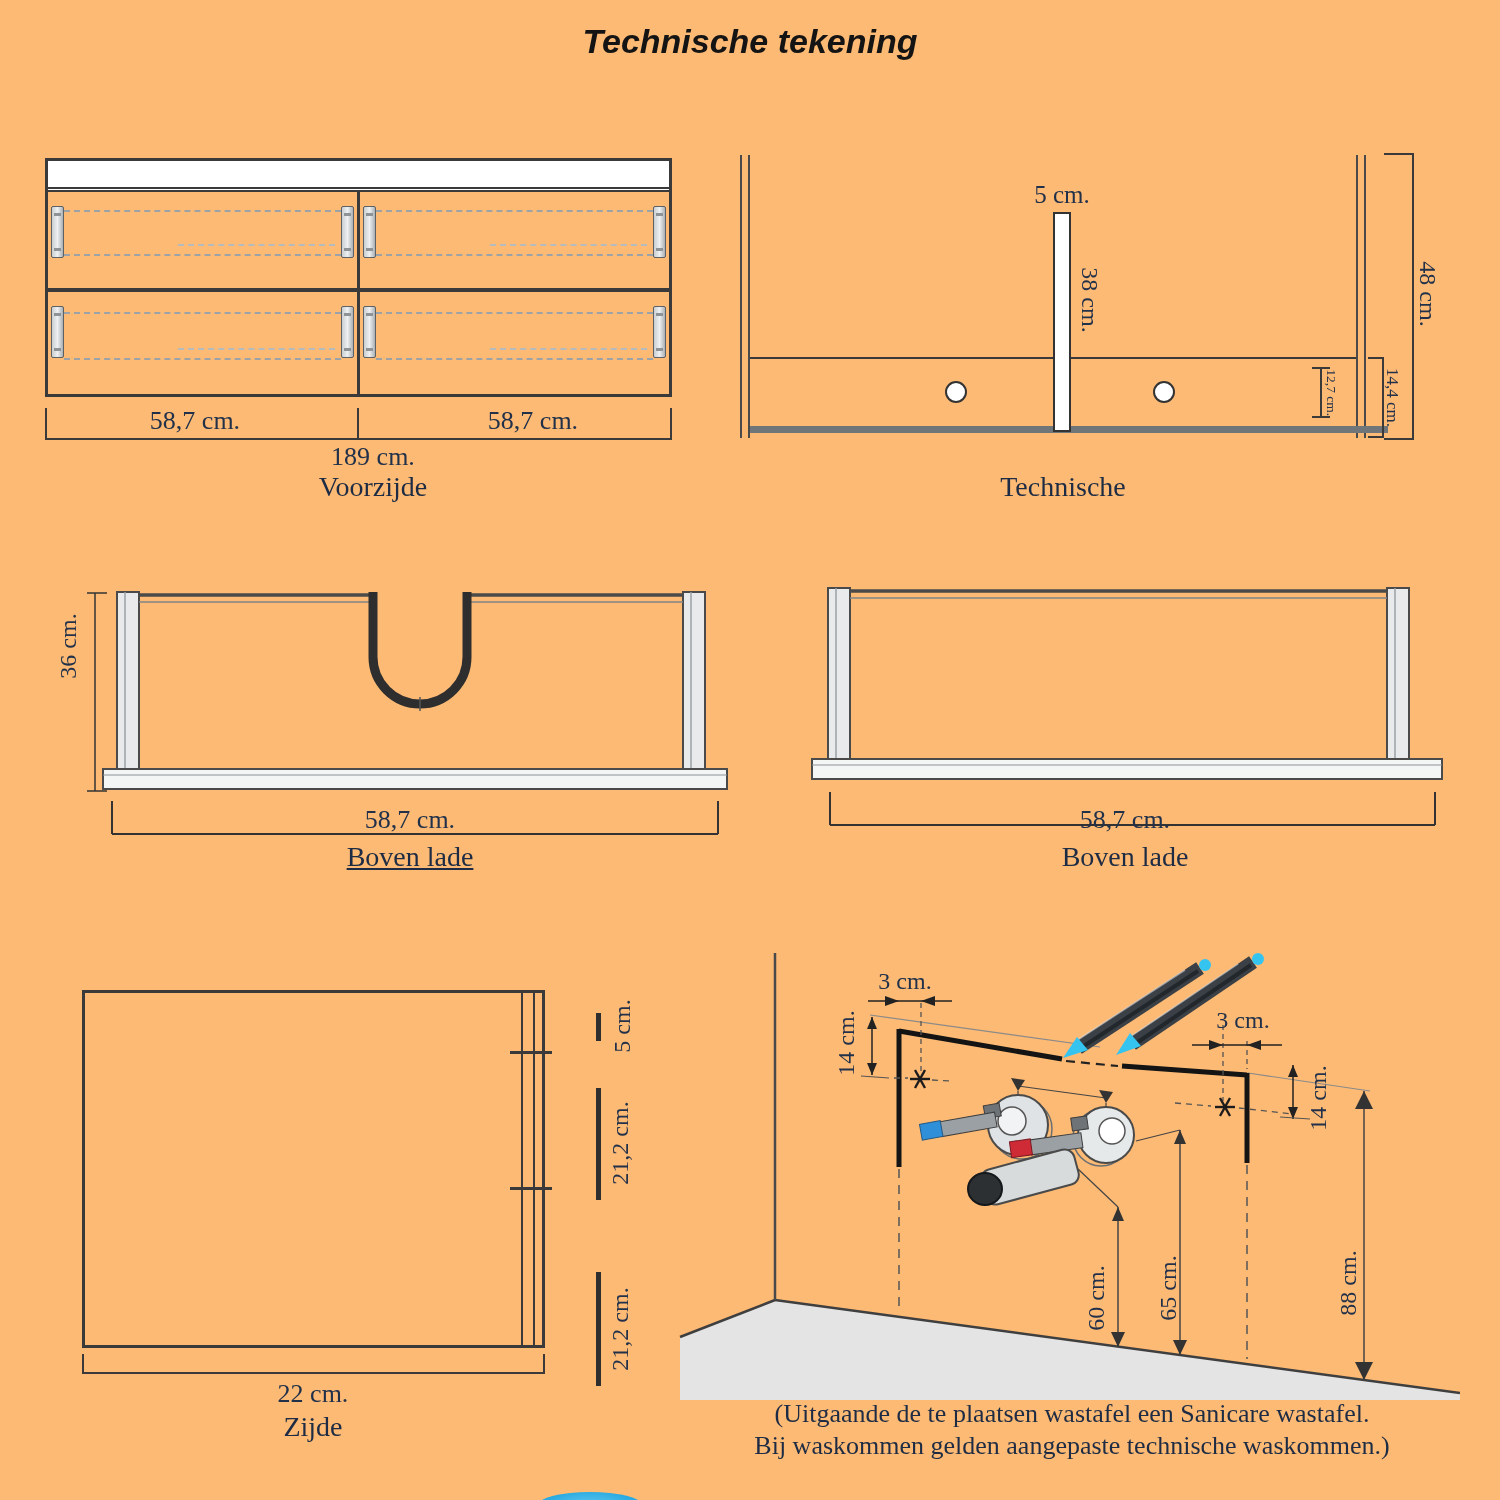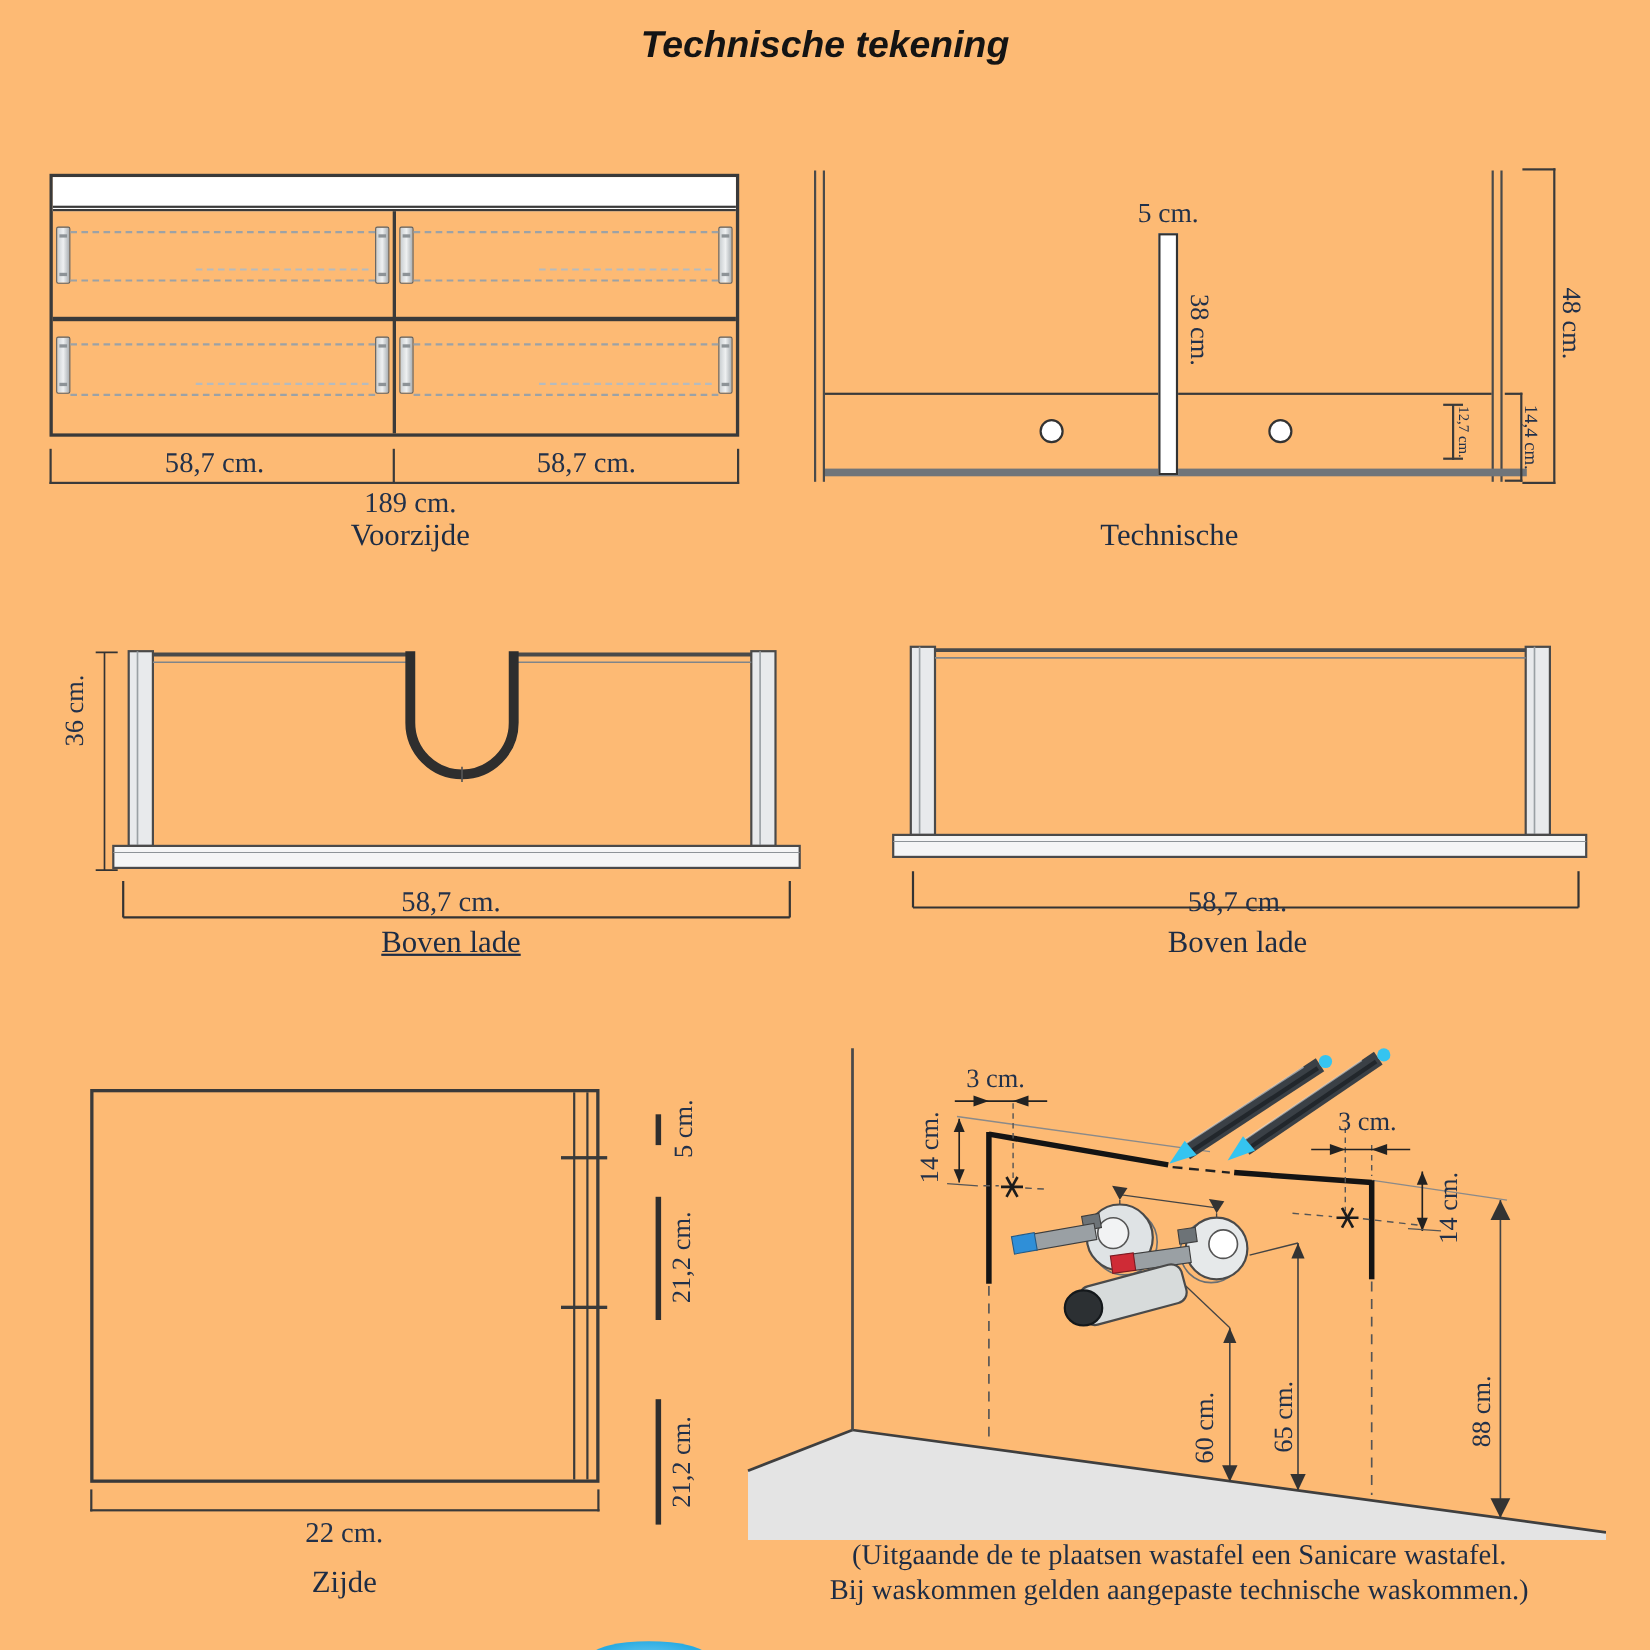--- a/index.html
+++ b/index.html
@@ -182,21 +182,21 @@
     <div class="vline" style="left:543px;top:1354px;width:2px;height:20px;"></div>
     <div class="hline" style="left:82px;top:1372px;width:463px;height:2px;"></div>
 
     <div class="seg" style="top:1013px;height:28px;"></div>
     <div class="seg" style="top:1088px;height:112px;"></div>
     <div class="seg" style="top:1272px;height:114px;"></div>
     <div class="vlab rotccw" style="left:570px;top:1014px;width:104px;">5 cm.</div>
     <div class="vlab rotccw" style="left:547px;top:1131px;width:146px;">21,2 cm.</div>
     <div class="vlab rotccw" style="left:547px;top:1317px;width:146px;">21,2 cm.</div>
     <div class="dimlabel" style="left:213px;top:1380px;width:200px;">22 cm.</div>
-    <div class="caption" style="left:213px;top:1412px;width:200px;margin-top:12px;">Zijde</div>
+    <div class="caption" style="left:213px;top:1412px;width:200px;">Zijde</div>
   </div>
 
   <div>
     <svg class="abs" style="left:670px;top:945px;" width="790" height="455" viewBox="0 0 790 455">
 
       <polygon points="105,355 10,392 10,455 790,455 790,448" fill="#e4e4e4"></polygon>
       <line x1="105" y1="355" x2="10" y2="392" stroke="#3f3f3f" stroke-width="2.5"></line>
       <line x1="105" y1="355" x2="790" y2="448" stroke="#3f3f3f" stroke-width="2.5"></line>
       <line x1="105" y1="8" x2="105" y2="355" stroke="#4a4a4a" stroke-width="2.5"></line>
 

